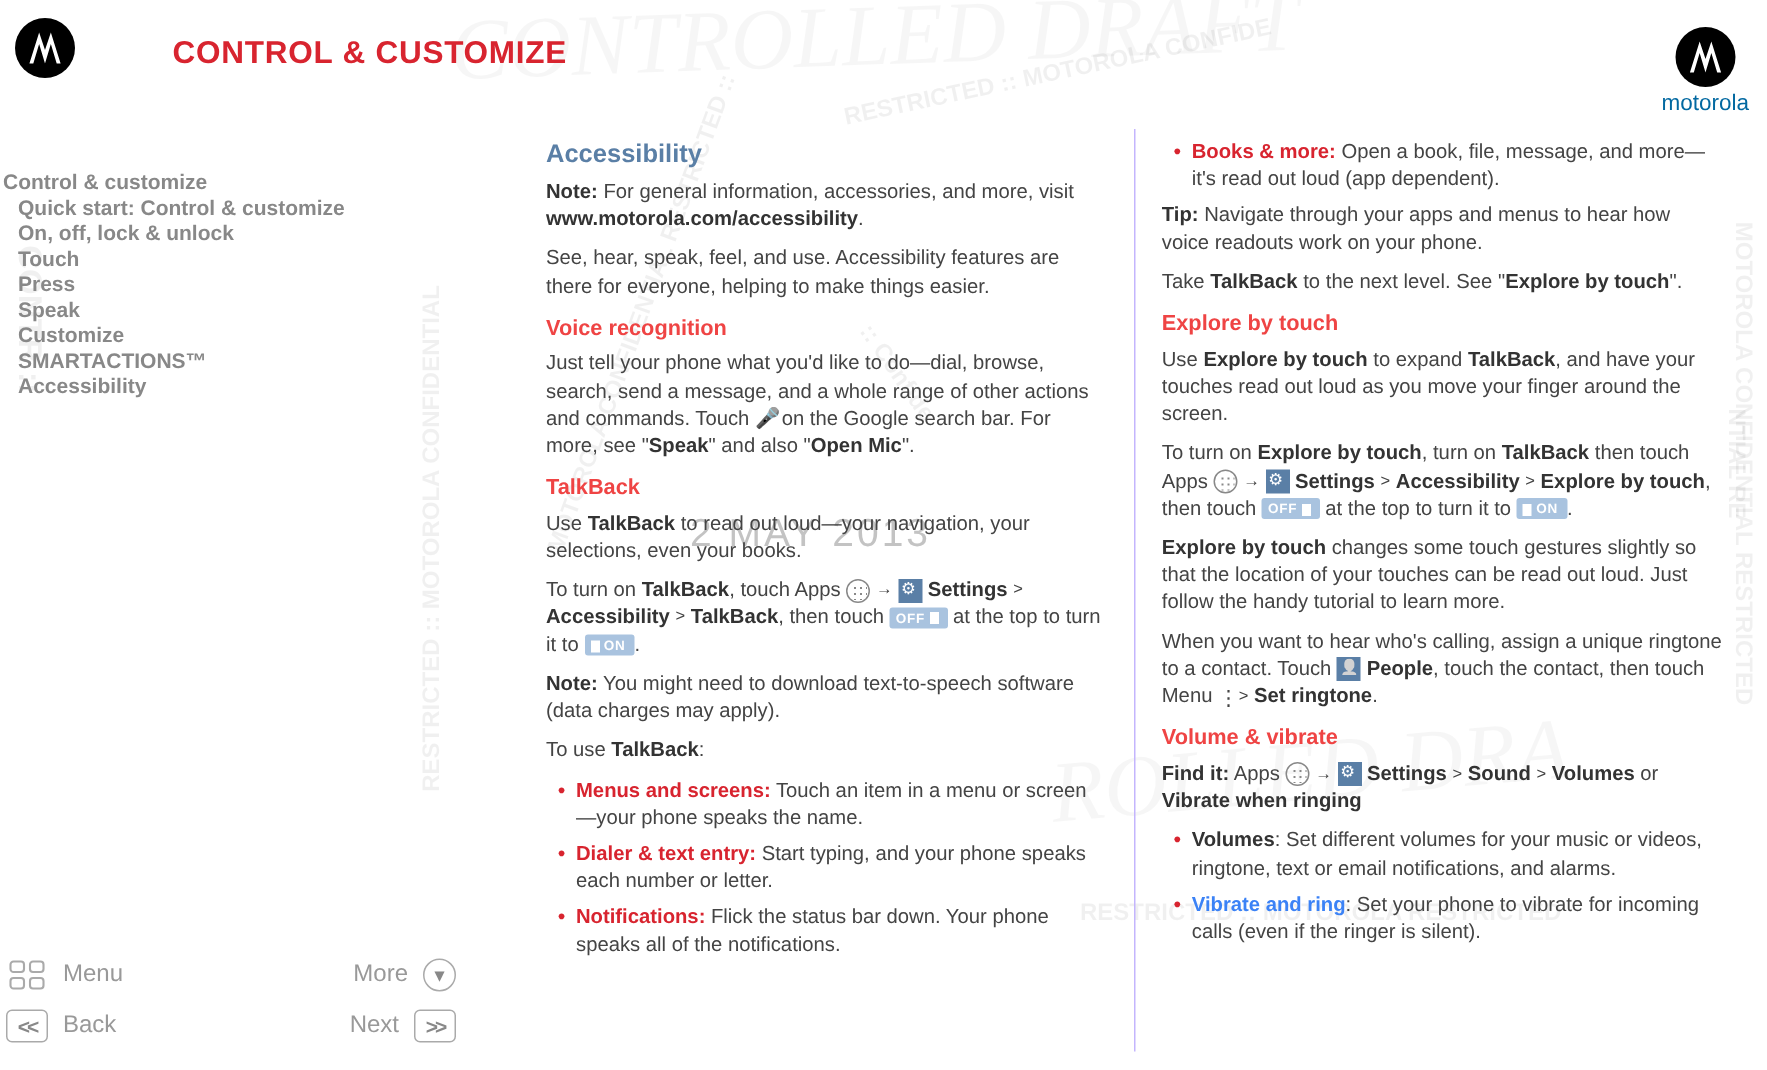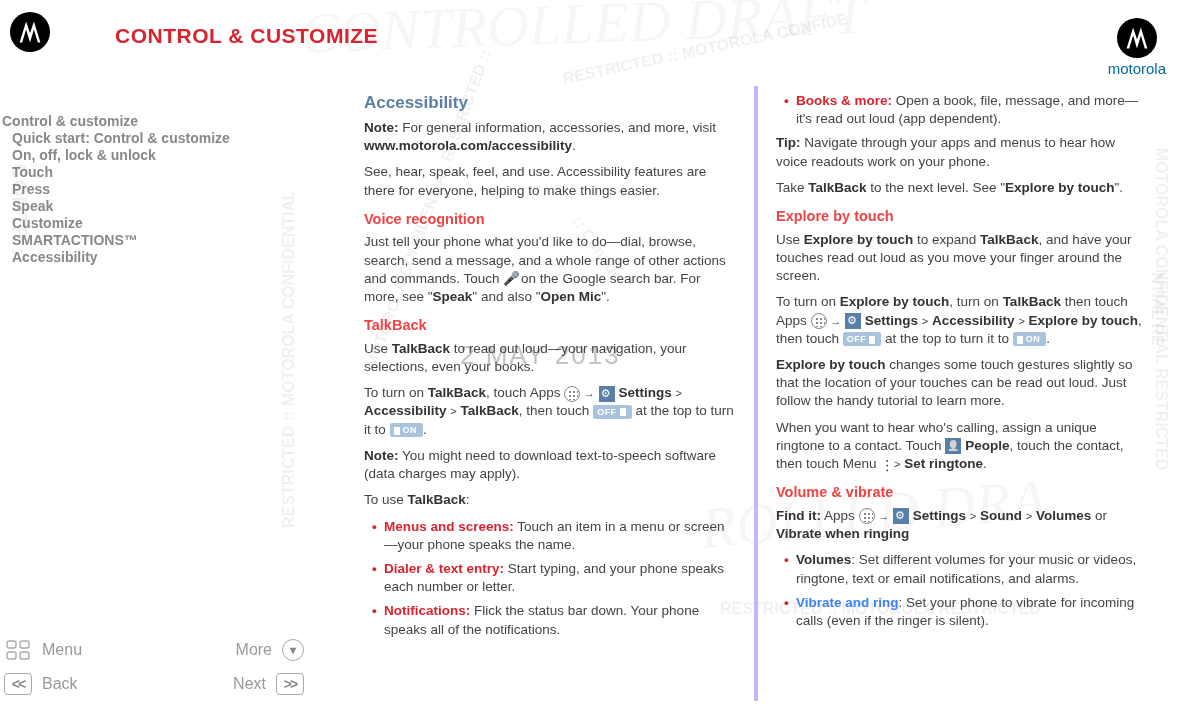--- a/index.html
+++ b/index.html
@@ -108,21 +108,21 @@
     z-index: 2;
     display: flex;
   }
   .col {
     flex: 1;
     padding: 0 18px;
     font-size: 13.5px;
     color: #444;
     line-height: 1.35;
   }
-  .col + .col { border-left: 4px solid #c4b5fd; }
+  .col + .col { border-left: 1px solid #c4b5fd; }
   h2.section { color: #5a7fa6; font-size: 17px; font-weight: bold; margin: 6px 0 4px; }
   h3.sub { color: #ef4444; font-size: 14.5px; font-weight: bold; margin: 10px 0 3px; }
   .para { margin: 4px 0 8px; }
   .bold { font-weight: bold; color:#333; }
   .bullets { list-style: none; margin: 4px 0 4px 8px; }
   .bullets li { position: relative; padding-left: 12px; margin: 6px 0; }
   .bullets li::before { content:"•"; color:#d8242f; position:absolute; left:0; top:0; font-weight:bold; }
   .bullet-title { color:#d8242f; font-weight:bold; }
   .apps-chip {
     display:inline-block;

